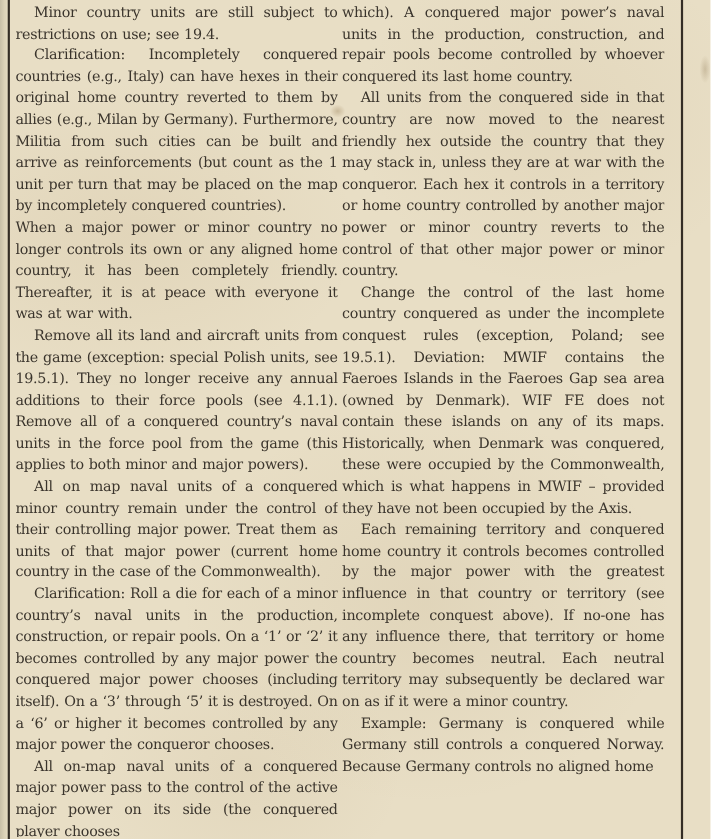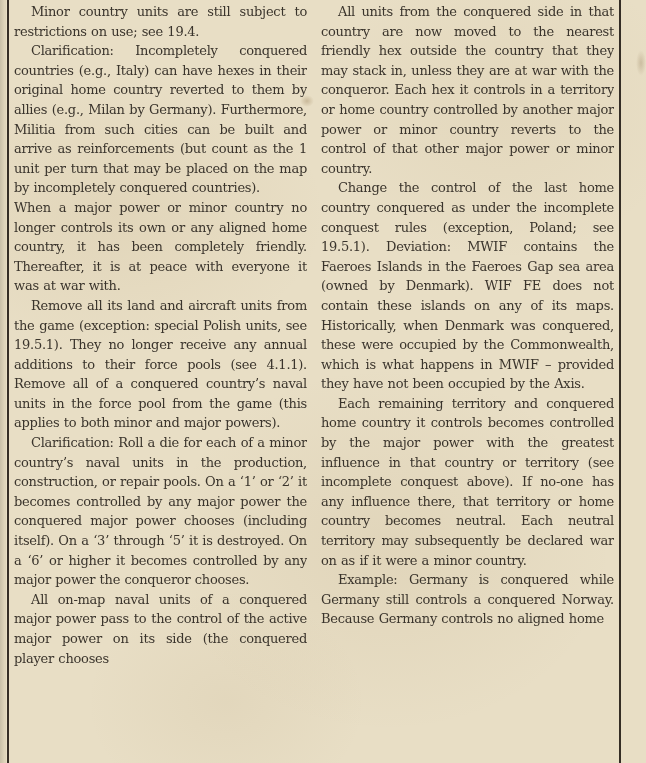--- a/index.html
+++ b/index.html
@@ -47,21 +47,21 @@
     left: 300px; top: 95px; width: 14px; height: 12px;
     background: radial-gradient(ellipse, rgba(130,100,55,0.30), transparent 70%);
   }
   #columns {
     position: absolute;
     left: 14px;
     top: 2px;
     width: 600px;
     height: 759px;
     display: flex;
-    gap: 14px;
+    gap: 4px;
     overflow: hidden;
   }
   .column {
     width: 293px;
     overflow: hidden;
   }
   .para {
     margin: 0;
     color: var(--ink, #3a342c);
     font-size: 13px;
@@ -89,23 +89,25 @@
   <div class="border-vert border-left"></div>
   <div class="border-vert border-right"></div>
   <div class="stain stain-a"></div>
   <div class="stain stain-b"></div>
   <div id="columns">
       <div class="column">
         <p class="para indent"><span>Minor country units are still subject to restrictions on use; see 19.4.</span></p>
         <p class="para indent"><span class="it">Clarification: Incompletely conquered countries (e.g., Italy) can have hexes in their original home country reverted to them by allies (e.g., Milan by Germany). Furthermore, Militia from such cities can be built and arrive as reinforcements (but count as the 1 unit per turn that may be placed on the map by incompletely conquered countries).</span></p>
         <p class="para"><span>When a major power or minor country no longer controls its own or any aligned home country, it has been completely friendly. Thereafter, it is at peace with everyone it was at war with.</span></p>
         <p class="para indent"><span>Remove all its land and aircraft units from the game (exception: special Polish units, see 19.5.1). They no longer receive any annual additions to their force pools (see 4.1.1). Remove all of a conquered country’s naval units in the force pool from the game (this applies to both minor and major powers).</span></p>
+        <p class="para indent"><span>All on map naval units of a conquered minor country remain under the control of their controlling major power. Treat them as units of that major power (current home country in the case of the Commonwealth).</span></p>
         <p class="para indent"><span class="it">Clarification: Roll a die for each of a minor country’s naval units in the production, construction, or repair pools. On a ‘1’ or ‘2’ it becomes controlled by any major power the conquered major power chooses (including itself). On a ‘3’ through ‘5’ it is destroyed. On a ‘6’ or higher it becomes controlled by any major power the conqueror chooses.</span></p>
         <p class="para indent"><span>All on-map naval units of a conquered major power pass to the control of the active major power on its side (the conquered player chooses</span></p>
       </div>
       <div class="column">
+        <p class="para"><span>which). A conquered major power’s naval units in the production, construction, and repair pools become controlled by whoever conquered its last home country.</span></p>
         <p class="para indent"><span>All units from the conquered side in that country are now moved to the nearest friendly hex outside the country that they may stack in, unless they are at war with the conqueror. Each hex it controls in a territory or home country controlled by another major power or minor country reverts to the control of that other major power or minor country.</span></p>
         <p class="para indent"><span>Change the control of the last home country conquered as under the incomplete conquest rules (exception, Poland; see 19.5.1). </span><span class="it">Deviation: MWIF contains the Faeroes Islands in the Faeroes Gap sea area (owned by Denmark). WIF FE does not contain these islands on any of its maps. Historically, when Denmark was conquered, these were occupied by the Commonwealth, which is what happens in MWIF – provided they have not been occupied by the Axis.</span></p>
         <p class="para indent"><span>Each remaining territory and conquered home country it controls becomes controlled by the major power with the greatest influence in that country or territory (see incomplete conquest above). If no-one has any influence there, that territory or home country becomes neutral. Each neutral territory may subsequently be declared war on as if it were a minor country.</span></p>
         <p class="para indent"><span>Example: Germany is conquered while Germany still controls a conquered Norway. Because Germany controls no aligned home</span></p>
       </div>
     </div>
 </div>
 
 </body></html>

